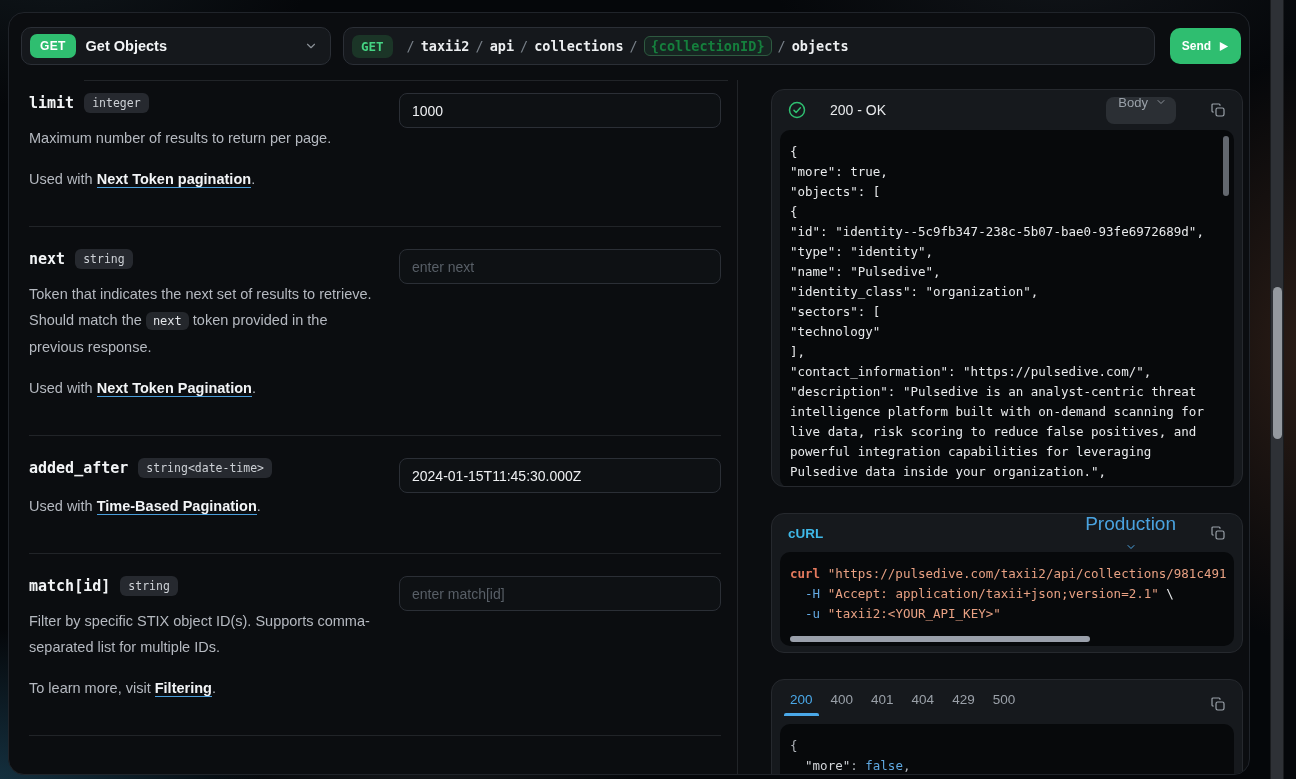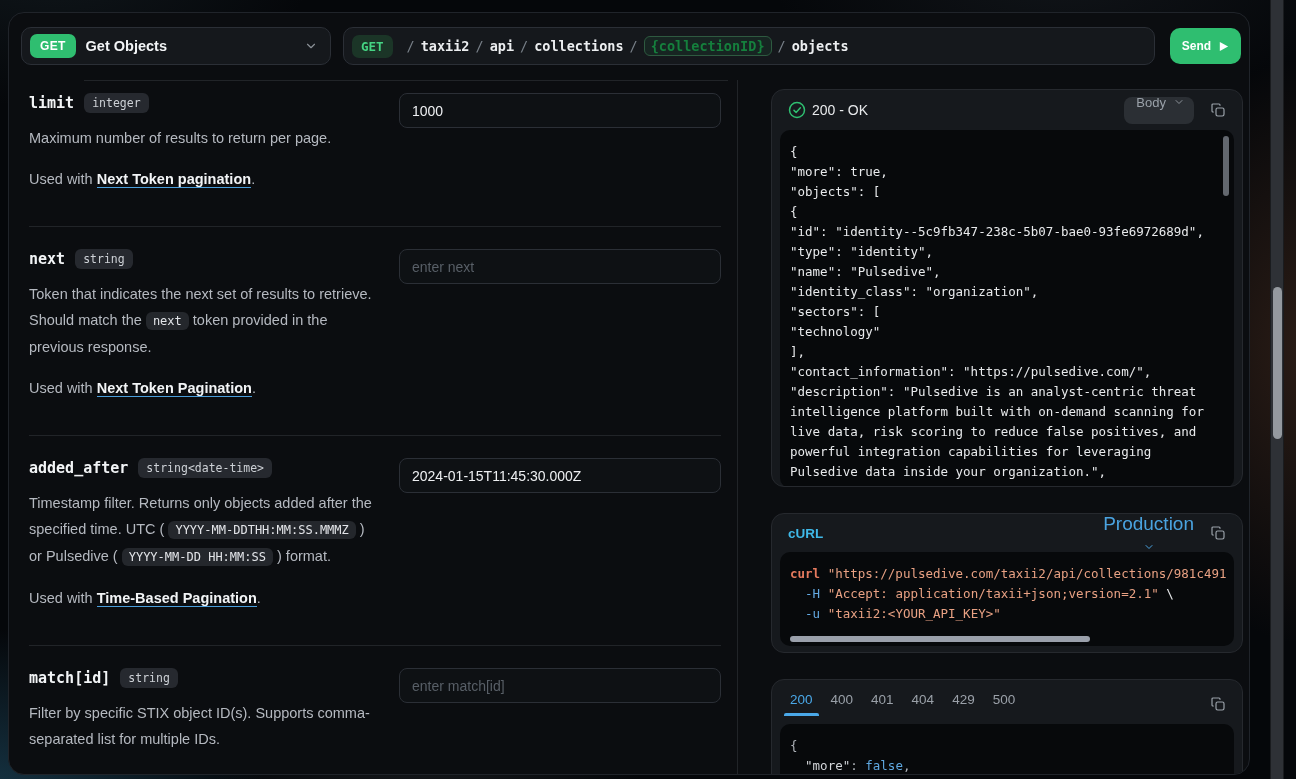--- a/index.html
+++ b/index.html
@@ -96,21 +96,21 @@
 
   
   .right-col{position:absolute; left:762px; top:76px; width:472px;}
   .panel-card{background:#16191d; border:1px solid #26292e; border-radius:13px; overflow:hidden;}
   .code-surface{background:#07090b; border-radius:10px; margin:0 8px; position:relative; overflow:hidden;}
   .code-inner{padding:12px 8px 12px 10px; font-family:"DejaVu Sans Mono", monospace; font-size:12.5px; line-height:20px; color:#e8eaec;}
   .code-line{white-space:pre-wrap; overflow-wrap:break-word;}
   .nowrap .code-line{white-space:pre; overflow:hidden;}
 
   .response-card{height:398px; margin-bottom:26px;}
-  .card-header{height:40px; display:flex; align-items:center; padding:0 12px 0 16px; gap:6px;}
+  .card-header{height:40px; display:flex; align-items:center; padding:0 12px 0 16px; gap:24px;}
   .check-circle-icon{width:18px;height:18px;stroke:var(--green);fill:none;stroke-width:2;stroke-linecap:round;stroke-linejoin:round;}
   .status-text{font-size:14px; color:#e8eaec; flex:1;}
   .view-select{
     background:#2b2f34; border-radius:8px; height:27px; padding:0 9px 16px 12px;
     display:flex; align-items:center; gap:7px; color:#9aa1a9; font-size:13px; cursor:pointer;
   }
   .view-select .chev{width:12px;height:12px;}
   .copy-button{background:none;border:none;cursor:pointer;display:flex;align-items:center;padding:4px;margin-left:6px;}
   .copy-icon{width:16px;height:16px;stroke:#9aa1a9;fill:none;stroke-width:1.8;stroke-linecap:round;stroke-linejoin:round;}
   .response-code-surface{height:358px;}
@@ -210,21 +210,20 @@
           <div class="param-usage">Used with <a class="doc-link">Next Token Pagination</a>.</div>
         </div>
         <div class="param-input-wrap"><input class="param-input" type="text" placeholder="enter next" style=""></div>
       </div>
       <div class="param-section">
         <div class="param-info">
           <div class="param-head">
             <span class="param-name mono">added_after</span>
             <span class="type-badge">string&lt;date-time&gt;</span>
           </div>
-          <div class="param-desc">Timestamp filter. Returns only objects added after the specified time. UTC ( <span class="inline-code">YYYY-MM-DDTHH:MM:SS.MMMZ</span> ) or Pulsedive ( <span class="inline-code">YYYY-MM-DD HH:MM:SS</span> ) format.</div>
           <div class="param-usage">Used with <a class="doc-link">Time-Based Pagination</a>.</div>
         </div>
         <div class="param-input-wrap"><input class="param-input" type="text" value="2024-01-15T11:45:30.000Z" style=""></div>
       </div>
       <div class="param-section">
         <div class="param-info">
           <div class="param-head">
             <span class="param-name mono">match[id]</span>
             <span class="type-badge">string</span>
           </div>

